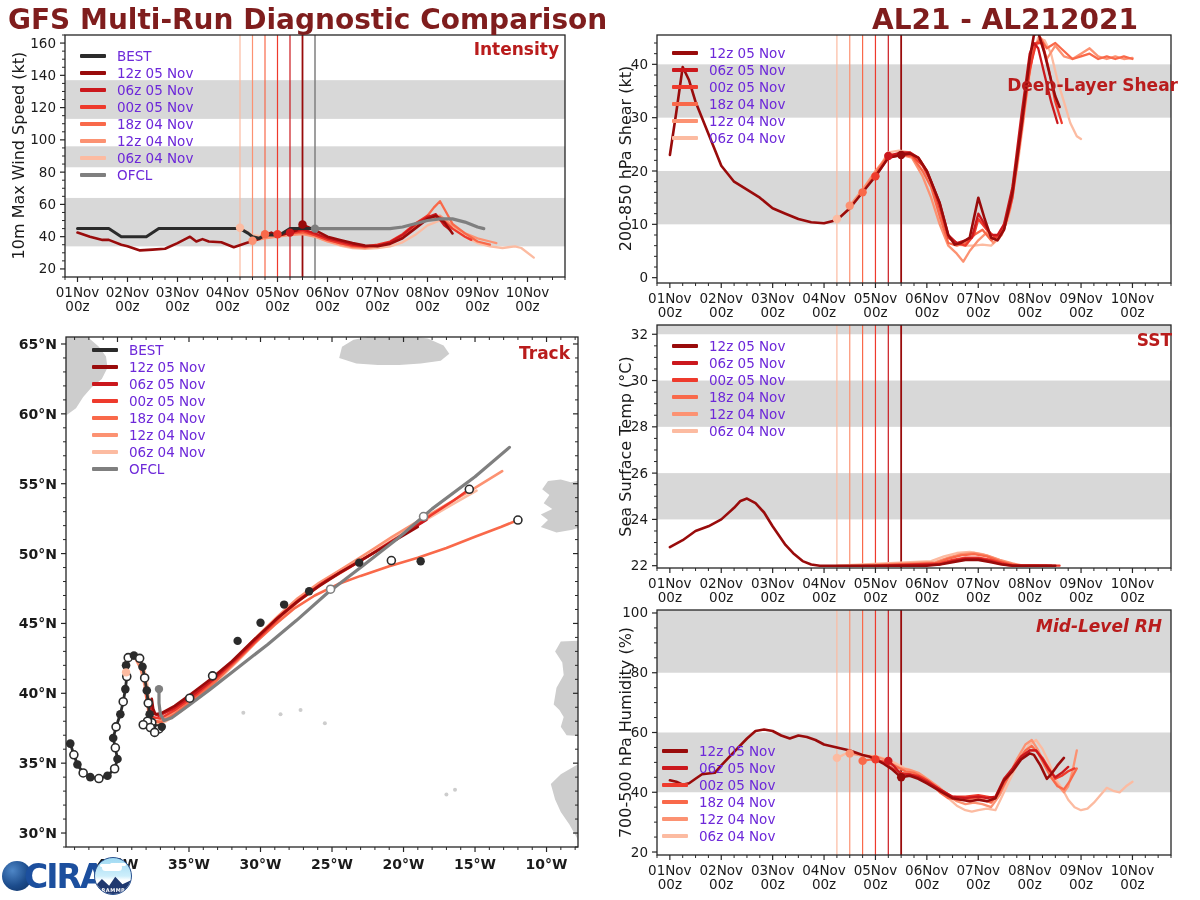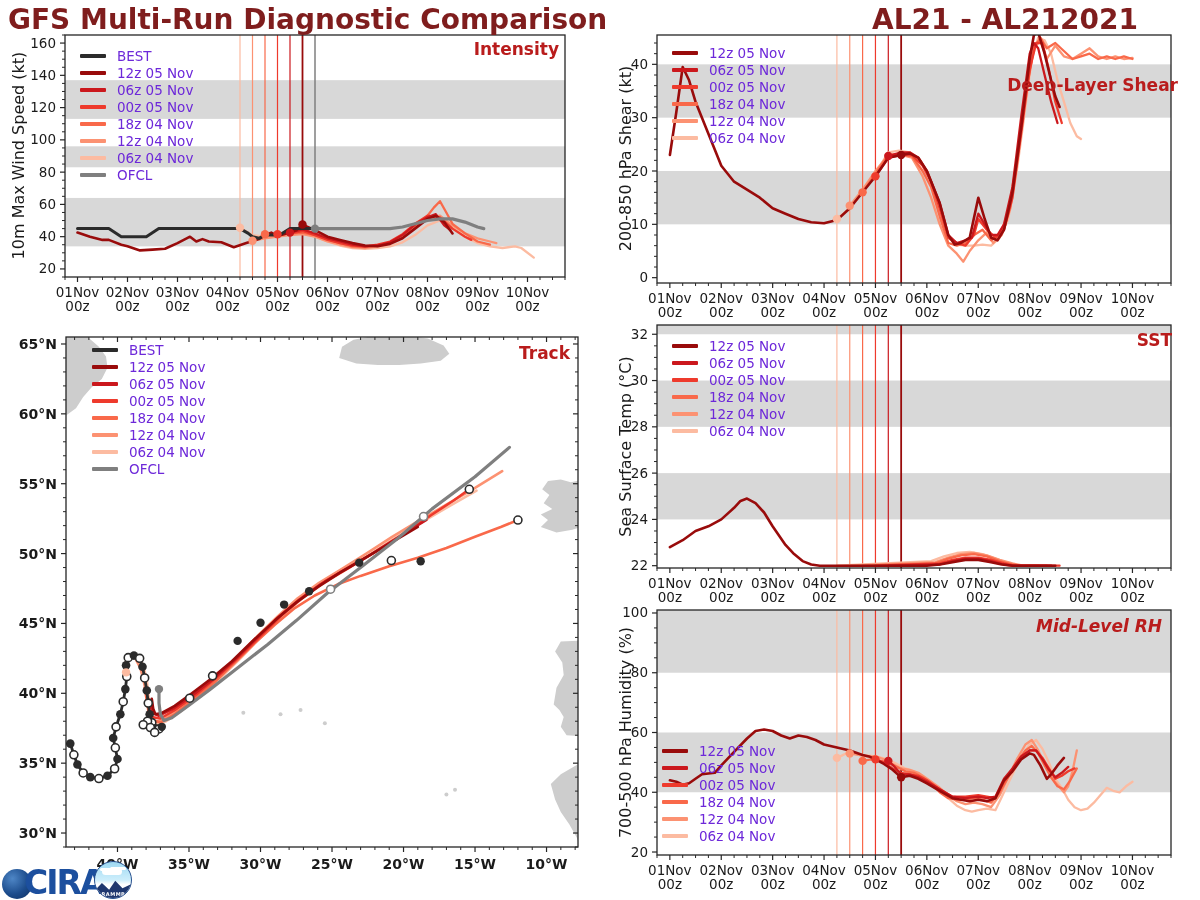--- a/index.html
+++ b/index.html
@@ -19,21 +19,21 @@
           transform:rotate(-90deg);}
   #yl-intensity{left:-102px;top:146px;}
   #yl-shear{left:505px;top:149px;}
   #yl-sst{left:505px;top:437px;}
   #yl-rh{left:505px;top:723px;}
   .legend{position:absolute;}
   .leg-row{display:flex;align-items:center;height:17px;}
   .leg-swatch{display:inline-block;width:26px;height:4px;border-radius:1px;margin-right:11px;flex:none;}
   .leg-label{font-size:13.5px;color:#6d28d9;white-space:nowrap;}
   
-  #logo{position:absolute;left:2px;top:853px;display:flex;align-items:flex-end;height:46px;}
+  #logo{position:absolute;left:2px;top:853px;display:flex;align-items:center;height:46px;}
   .globe{width:30px;height:30px;border-radius:50%;flex:none;
          background:radial-gradient(circle at 35% 32%, #4e86c6 0%, #1c4c8c 55%, #0e2f60 100%);
          margin-right:-8px;z-index:0;}
   .cira{font-size:33px;font-weight:bold;color:#1c4f9e;letter-spacing:-2px;z-index:1;line-height:1;}
   .badge{width:36px;height:36px;border-radius:50%;position:relative;overflow:hidden;flex:none;
          border:1px solid #27508f;margin-left:-9px;z-index:2;
          background:linear-gradient(180deg,#9fd9f2 0%,#cdeefb 50%,#ffffff 62%);}
   .badge .mtn{position:absolute;bottom:0;left:0;width:100%;height:60%;background:#20386f;
          clip-path:polygon(0 100%,0 62%,18% 30%,38% 62%,55% 20%,75% 55%,100% 35%,100% 100%);}
   .badge .cloud{position:absolute;top:6px;left:7px;width:20px;height:7px;background:#fff;border-radius:7px;

